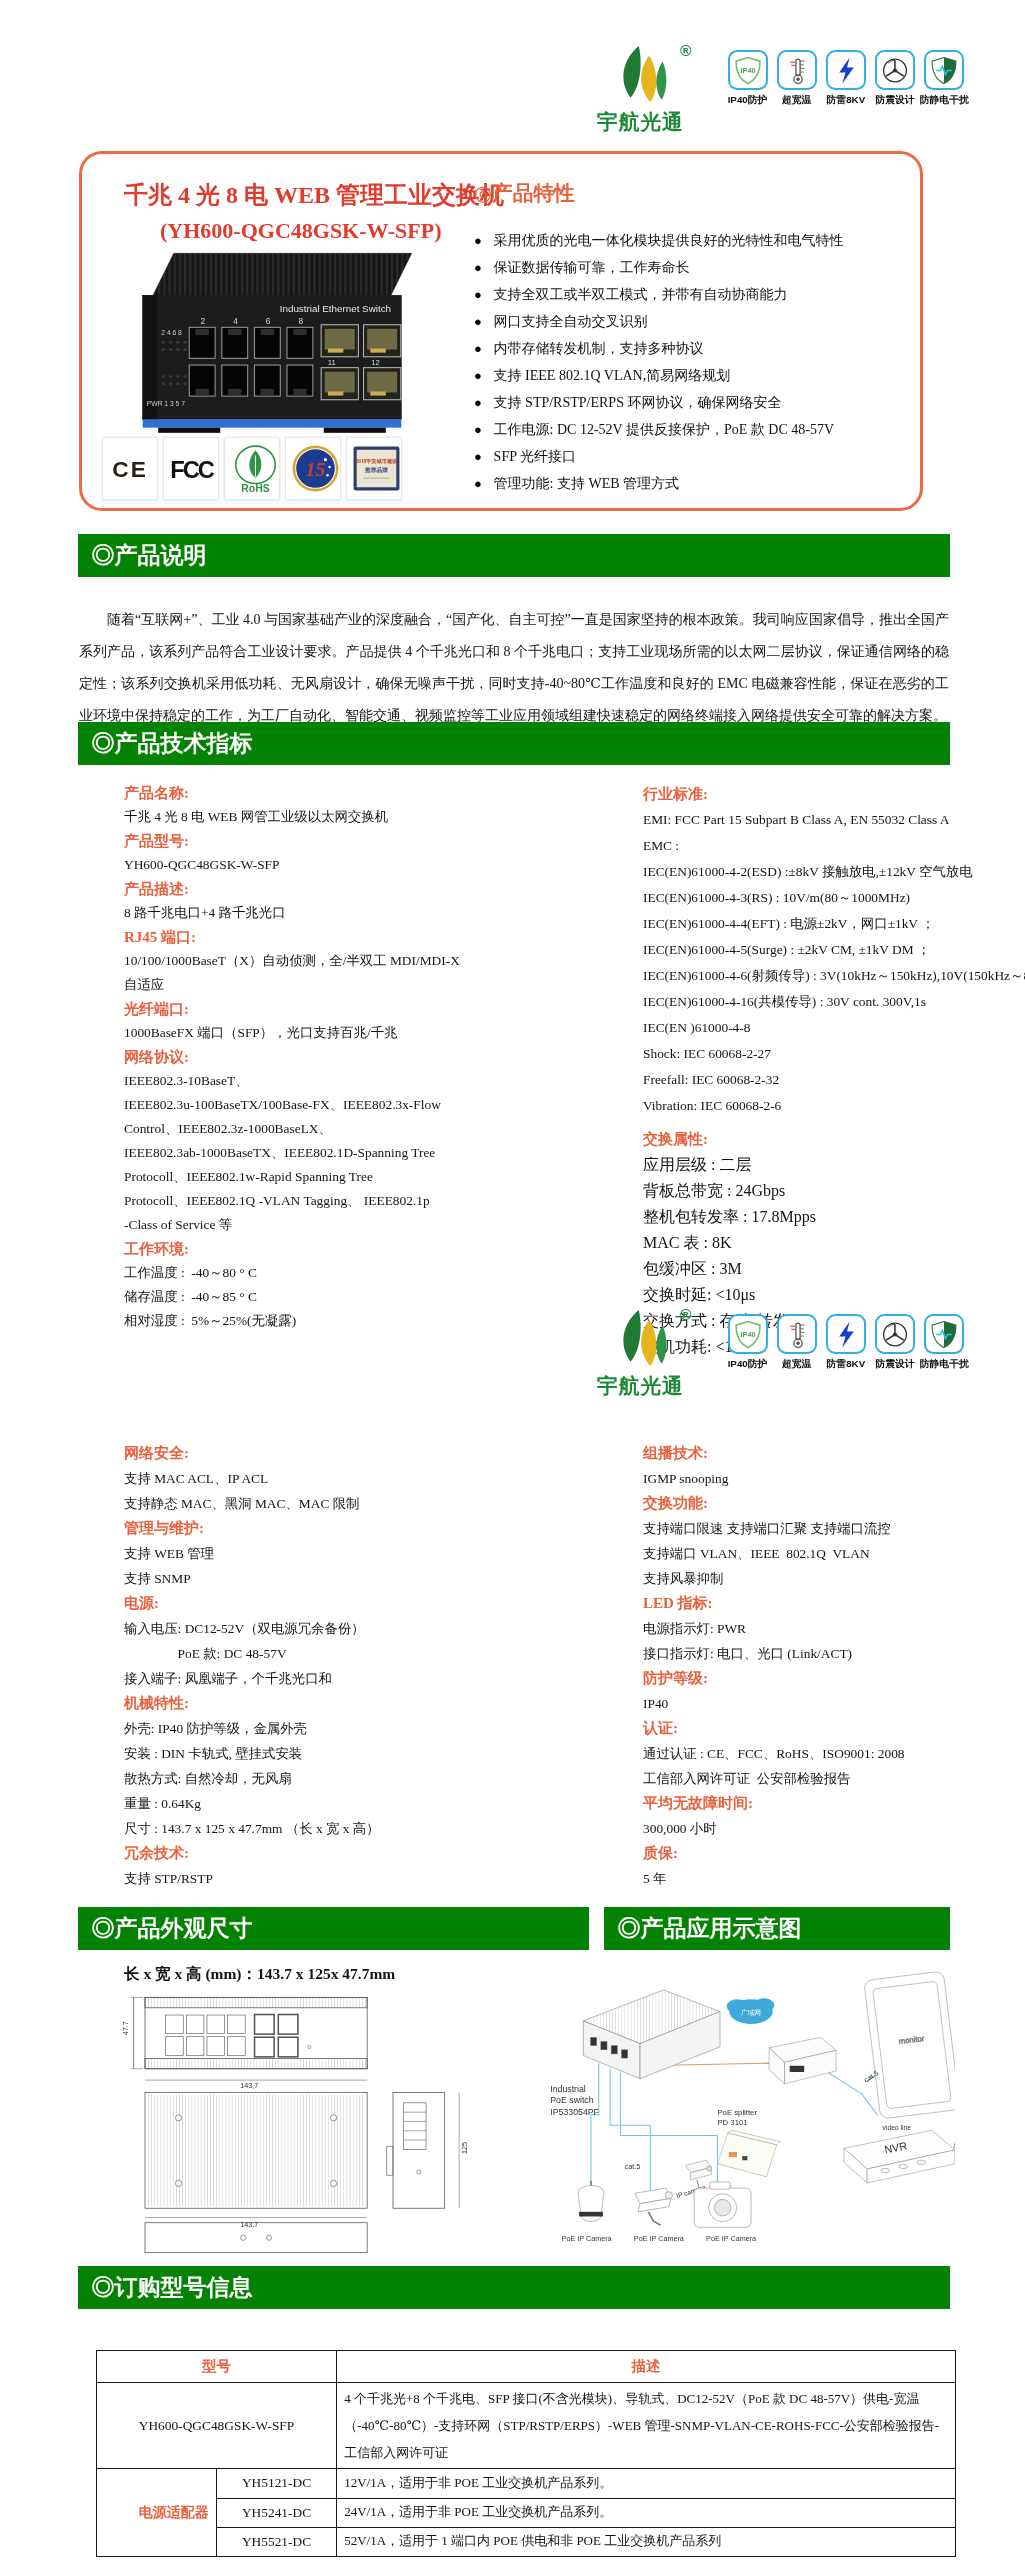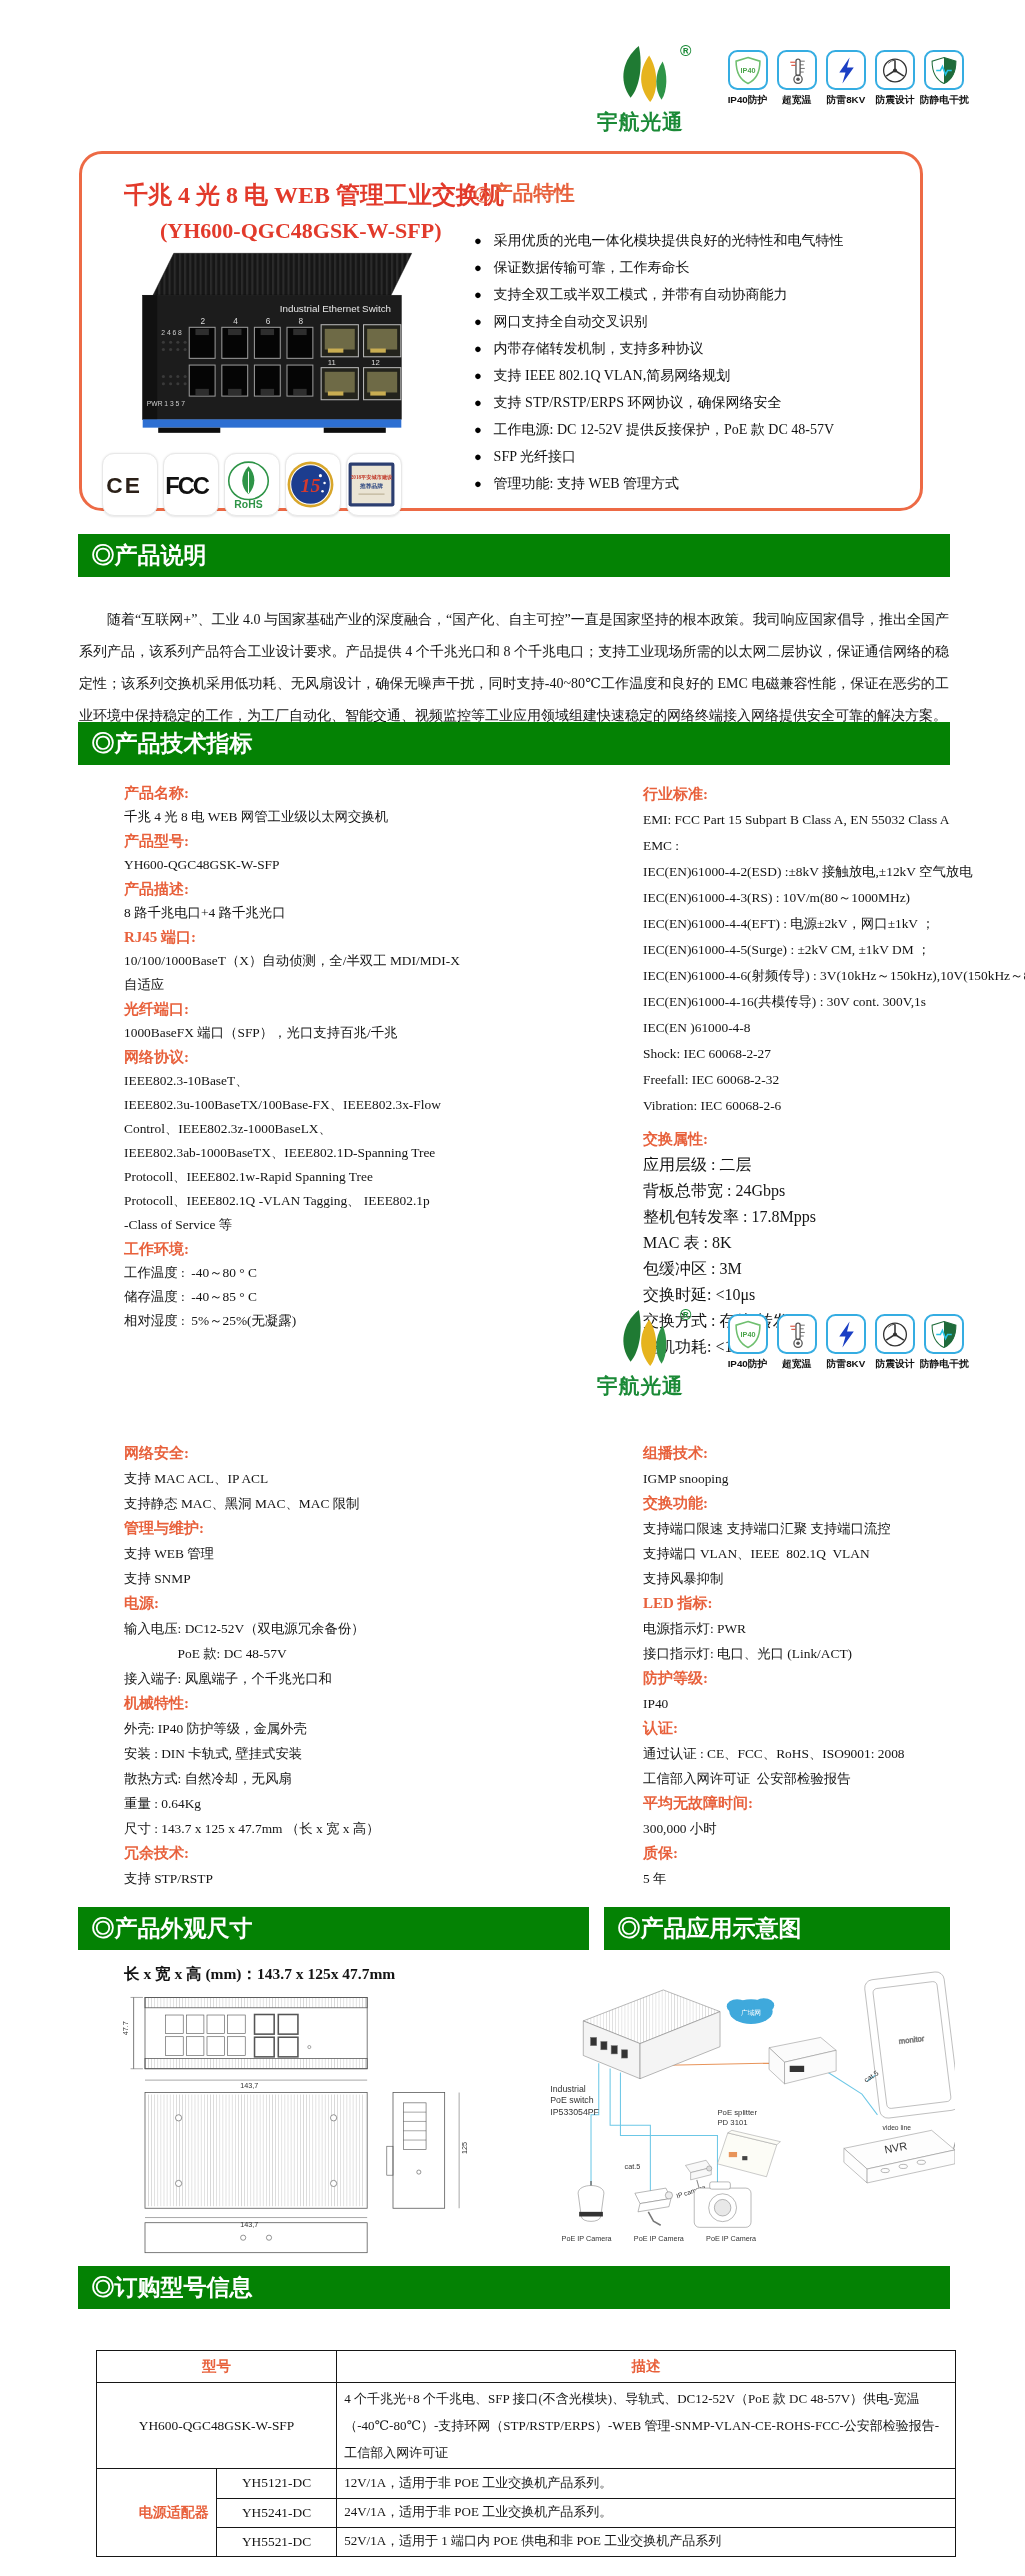--- a/index.html
+++ b/index.html
@@ -23,22 +23,22 @@
                font-size:9.8px;color:#111;white-space:nowrap;}
   
   .hero{position:absolute;left:79px;top:151px;width:844px;height:360px;border:3.6px solid #ED6A45;
         border-radius:23px;box-sizing:border-box;background:#fff;}
   .hero-title{position:absolute;left:42px;top:25px;font-size:24px;font-weight:bold;color:#E23A2B;
               white-space:nowrap;}
   .hero-model{position:absolute;left:78px;top:64px;font-size:22px;font-weight:bold;color:#E23A2B;
               white-space:nowrap;}
   .hero-photo{position:absolute;left:40px;top:92px;}
   .hero-certs{position:absolute;left:19.6px;top:283px;display:flex;gap:5.2px;}
-  .cert-card{width:54px;height:61px;background:#fff;border:0.5px solid #e8e8e8;border-radius:12px;
-             box-shadow:0 0.5px 2.1px rgba(0,0,0,.10);display:flex;align-items:center;justify-content:flex-start;margin-top:16px;}
+  .cert-card{width:54px;height:61px;background:#fff;border:0.5px solid #e8e8e8;border-radius:2px;
+             box-shadow:0 0.5px 2.1px rgba(0,0,0,.10);display:flex;align-items:center;justify-content:flex-end;}
   .hero-features{position:absolute;left:392px;top:25px;width:434px;}
   .features-title{font-size:20.7px;font-weight:bold;color:#E8613C;}
   .feature-list{margin-top:19.6px;}
   .feature{position:relative;padding-left:19.6px;font-size:14px;line-height:27px;white-space:nowrap;color:#111;}
   .feature::before{content:"\25CF";position:absolute;left:0;top:0.5px;font-size:13px;color:#000;}
   
   .banner{position:absolute;background:#048204;color:#fff;font-family:"Liberation Sans",sans-serif;
           font-weight:bold;font-size:23px;line-height:43px;height:43px;padding-left:13.4px;
           box-sizing:border-box;white-space:nowrap;}
   #banner-desc{left:78px;top:534px;width:872px;}

